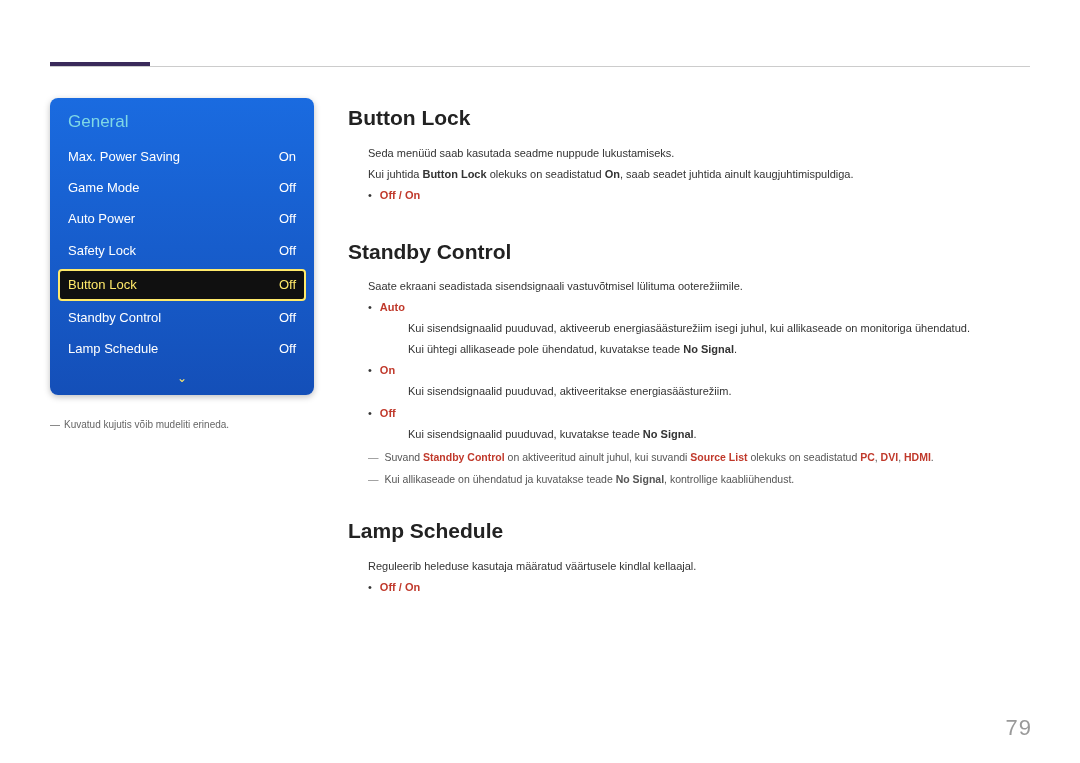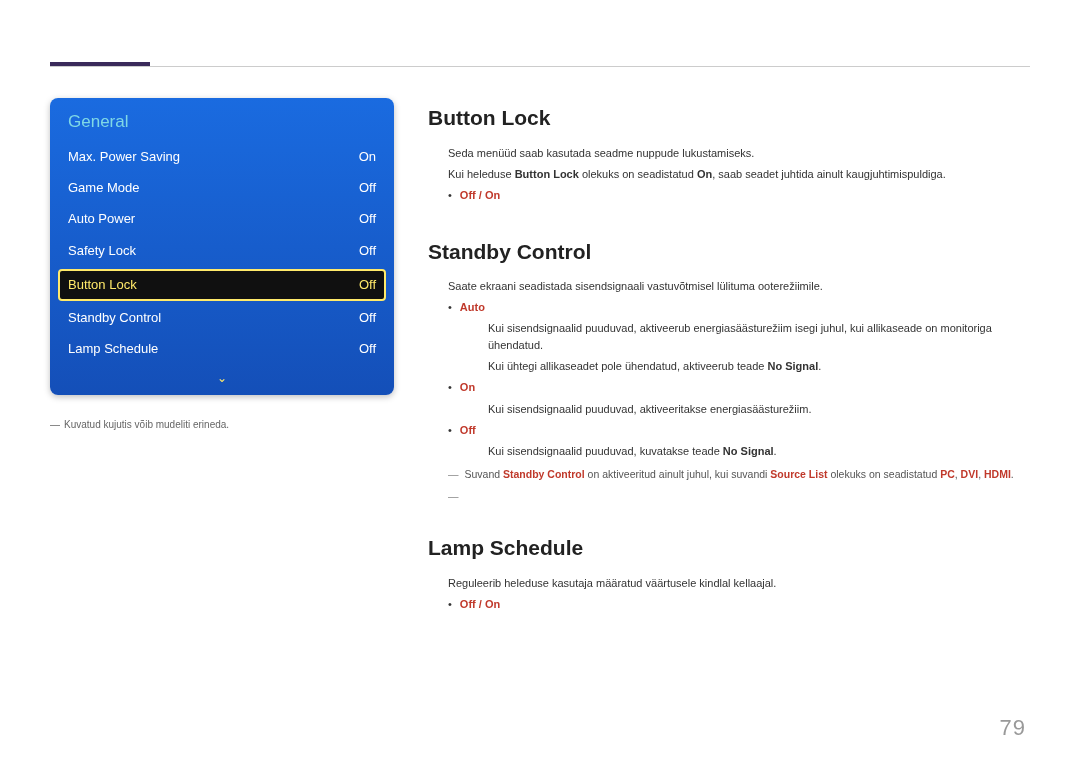--- a/index.html
+++ b/index.html
@@ -24,21 +24,21 @@
   }
   .content {
     position: absolute;
     left: 50px; top: 98px;
     right: 50px;
     display: flex;
     gap: 34px;
   }
   
   .osd {
-    width: 344px;
+    width: 264px;
     background: linear-gradient(#1a6be0, #144fb8);
     border-radius: 8px;
     color: #fff;
     font-size: 13px;
     padding-bottom: 10px;
     box-shadow: 0 2px 6px rgba(0,0,0,0.25);
   }
   .osd-title {
     color: #7fd8e6;
     font-size: 17px;
@@ -86,21 +86,21 @@
   .indent2 { margin-left: 20px; padding-left: 40px; }
   .bullet-row { display: flex; gap: 8px; margin: 4px 0 4px 20px; font-size: 11px;}
   .bullet-dot { color:#333; }
   .red { color: #c0392b; font-weight: 700; }
   .b  { font-weight: 700; }
   .dashnote { display:flex; gap:6px; margin: 6px 0 0 20px; font-size: 10.5px; color:#555;}
   .dashnote .dash { color:#888; }
   .section-gap { height: 24px; }
   .pagenum {
     position: absolute;
-    right: 54px; bottom: 22px;
+    right: 48px; bottom: 22px;
     font-size: 22px;
     color: #999;
     letter-spacing: 1px;
   }
 </style>
 </head>
 <body>
 
 <div class="top-accent"></div>
 <div class="top-rule"></div>
@@ -145,39 +145,39 @@
     <div class="osd-footnote">
       <span class="dash">―</span><span>Kuvatud kujutis võib mudeliti erineda.</span>
     </div>
   </div>
 
   <div class="doc">
 
     <div class="h2">Button Lock</div>
     <div class="p">Seda menüüd saab kasutada seadme nuppude lukustamiseks.</div>
     <div class="p">
-      <span>Kui heleduse </span><span class="b">Button Lock</span><span> olekuks on seadistatud </span><span class="b">On</span><span>, saab seadet juhtida ainult kaugjuhtimispuldiga.</span>
+      <span>Kui juhtida </span><span class="b">Button Lock</span><span> olekuks on seadistatud </span><span class="b">On</span><span>, saab seadet juhtida ainult kaugjuhtimispuldiga.</span>
     </div>
     <div class="bullet-row">
       <span class="bullet-dot">•</span>
       <span class="red">Off / On</span>
     </div>
 
     <div class="section-gap"></div>
 
     <div class="h2">Standby Control</div>
     <div class="p">Saate ekraani seadistada sisendsignaali vastuvõtmisel lülituma ooterežiimile.</div>
 
     <div class="bullet-row">
       <span class="bullet-dot">•</span>
       <span class="red">Auto</span>
     </div>
     <div class="p indent indent2">Kui sisendsignaalid puuduvad, aktiveerub energiasäästurežiim isegi juhul, kui allikaseade on monitoriga ühendatud.</div>
     <div class="p indent indent2">
-      <span>Kui ühtegi allikaseadet pole ühendatud, aktiveerub teade </span><span class="b">No Signal</span><span>.</span>
+      <span>Kui ühtegi allikaseade pole ühendatud, kuvatakse teade </span><span class="b">No Signal</span><span>.</span>
     </div>
 
     <div class="bullet-row">
       <span class="bullet-dot">•</span>
       <span class="red">On</span>
     </div>
     <div class="p indent indent2">Kui sisendsignaalid puuduvad, aktiveeritakse energiasäästurežiim.</div>
 
     <div class="bullet-row">
       <span class="bullet-dot">•</span>
@@ -188,20 +188,23 @@
     </div>
 
     <div class="dashnote">
       <span class="dash">―</span>
       <span>
         <span>Suvand </span><span class="red">Standby Control</span><span> on aktiveeritud ainult juhul, kui suvandi </span><span class="red">Source List</span><span> olekuks on seadistatud </span><span class="red">PC</span><span>, </span><span class="red">DVI</span><span>, </span><span class="red">HDMI</span><span>.</span>
       </span>
     </div>
     <div class="dashnote">
       <span class="dash">―</span>
+      <span>
+        <span>Kui allikaseade on ühendatud ja kuvatakse teade </span><span class="b">No Signal</span><span>, kontrollige kaabliühendust.</span>
+      </span>
     </div>
 
     <div class="section-gap"></div>
 
     <div class="h2">Lamp Schedule</div>
     <div class="p">Reguleerib heleduse kasutaja määratud väärtusele kindlal kellaajal.</div>
     <div class="bullet-row">
       <span class="bullet-dot">•</span>
       <span class="red">Off / On</span>
     </div>

